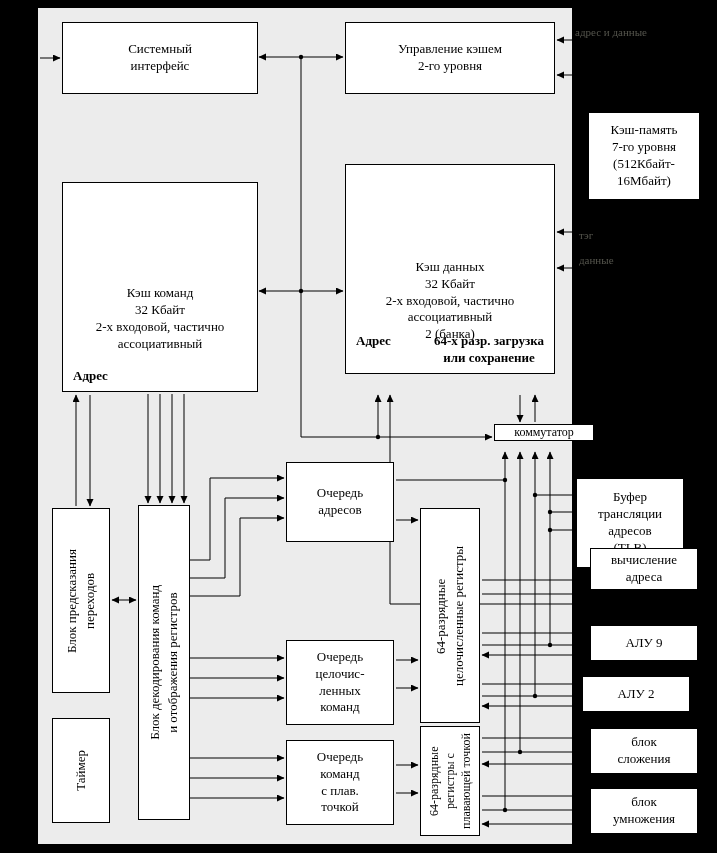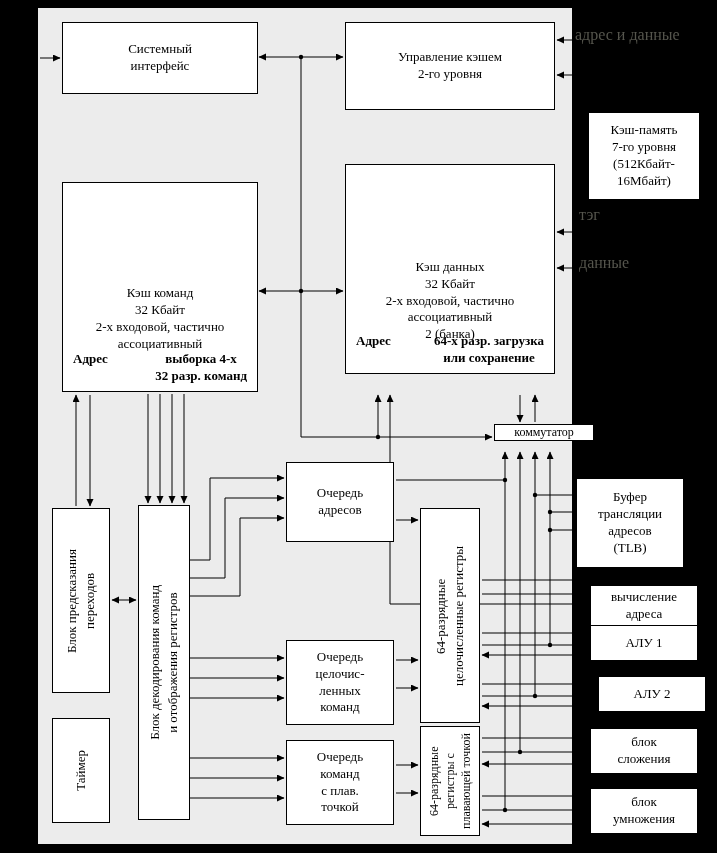--- a/index.html
+++ b/index.html
@@ -47,21 +47,21 @@
   .vtext {
     writing-mode: vertical-rl;
     transform: rotate(180deg);
     white-space: pre-line;
     line-height: 1.35;
   }
   .small { font-size: 12px; }
   .bus-label {
     position: absolute; z-index: 4;
     color: #55554d;
-    font-size: 16px;
+    font-size: 11px;
     white-space: nowrap;
   }
 </style>
 </head>
 <body>
 
 <div class="panel"></div>
 
 <svg id="wires" width="717" height="853" viewBox="0 0 717 853">
   <defs>
@@ -143,41 +143,39 @@
     <circle cx="535" cy="696" r="2.2" class="dot"></circle>
     <circle cx="520" cy="752" r="2.2" class="dot"></circle>
     <circle cx="505" cy="810" r="2.2" class="dot"></circle>
   </svg>
 
 <div class="box" style="left:62px;top:22px;width:196px;height:72px">
   <span>Системный
 интерфейс</span>
 </div>
 
-<div class="box" style="left:345px;top:22px;width:210px;height:88px">
+<div class="box" style="left:345px;top:22px;width:210px;height:72px">
   <span>Управление кэшем
 2-го уровня</span>
 </div>
 
 <div class="box" style="left:588px;top:112px;width:112px;height:88px">
   <span>Кэш-память
 7-го уровня
 (512Кбайт-
 16Мбайт)</span>
 </div>
 
 <div class="box cache" style="left:62px;top:182px;width:196px;height:210px">
   <div class="cache-title">Кэш команд
 32 Кбайт
 2-х входовой, частично
 ассоциативный</div>
   <div class="cache-foot">
     <span class="cache-addr">Адрес</span>
-    <span class="cache-note">выборка 4-х
-32 разр. команд</span>
   </div>
 </div>
 
 <div class="box cache" style="left:345px;top:164px;width:210px;height:210px">
   <div class="cache-title">Кэш данных
 32 Кбайт
 2-х входовой, частично
 ассоциативный
 2 (банка)</div>
   <div class="cache-foot">
@@ -235,38 +233,38 @@
   <span class="vtext">Таймер</span>
 </div>
 
 <div class="box" style="left:576px;top:478px;width:108px;height:90px">
   <span>Буфер
 трансляции
 адресов
 (TLB)</span>
 </div>
 
-<div class="box" style="left:590px;top:585px;width:108px;height:42px">
+<div class="box" style="left:590px;top:548px;width:108px;height:42px">
   <span>вычисление
 адреса</span>
 </div>
 
 <div class="box" style="left:590px;top:625px;width:108px;height:36px">
-  <span>АЛУ 1</span>
-</div>
-
-<div class="box" style="left:598px;top:676px;width:108px;height:36px">
+  <span>АЛУ 9</span>
+</div>
+
+<div class="box" style="left:582px;top:676px;width:108px;height:36px">
   <span>АЛУ 2</span>
 </div>
 
 <div class="box" style="left:590px;top:728px;width:108px;height:46px">
   <span>блок
 сложения</span>
 </div>
 
 <div class="box" style="left:590px;top:788px;width:108px;height:46px">
   <span>блок
 умножения</span>
 </div>
 
 <div class="bus-label" style="left:575px;top:26px">адрес и данные</div>
-<div class="bus-label" style="left:579px;top:206px">тэг</div>
+<div class="bus-label" style="left:579px;top:229px">тэг</div>
 <div class="bus-label" style="left:579px;top:254px">данные</div>
 
 </body></html>

